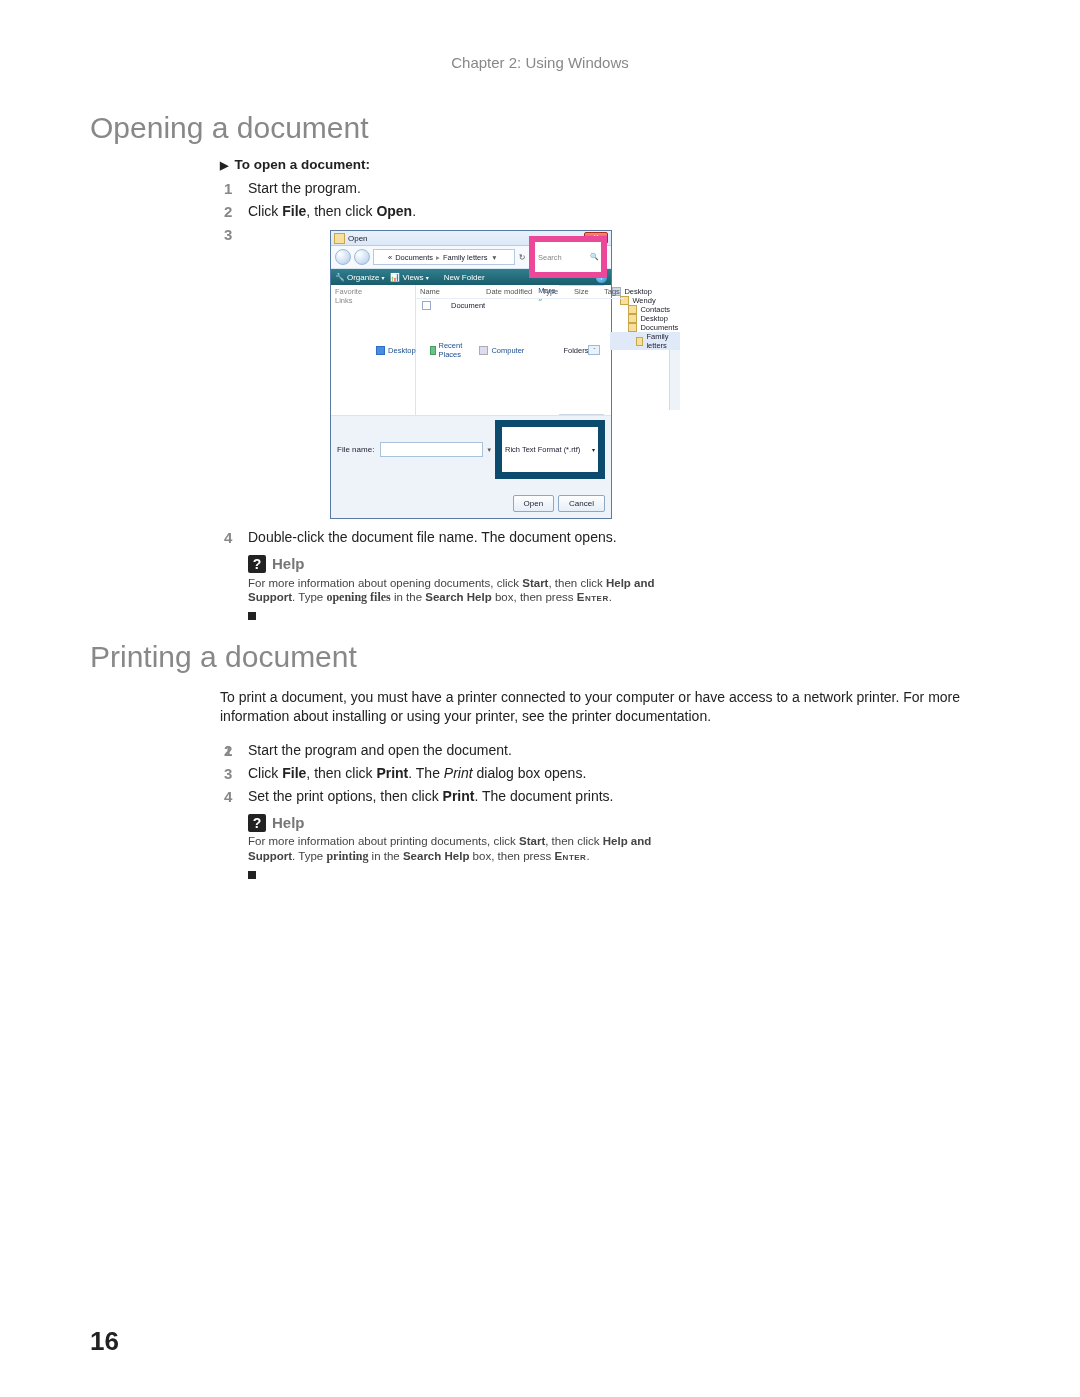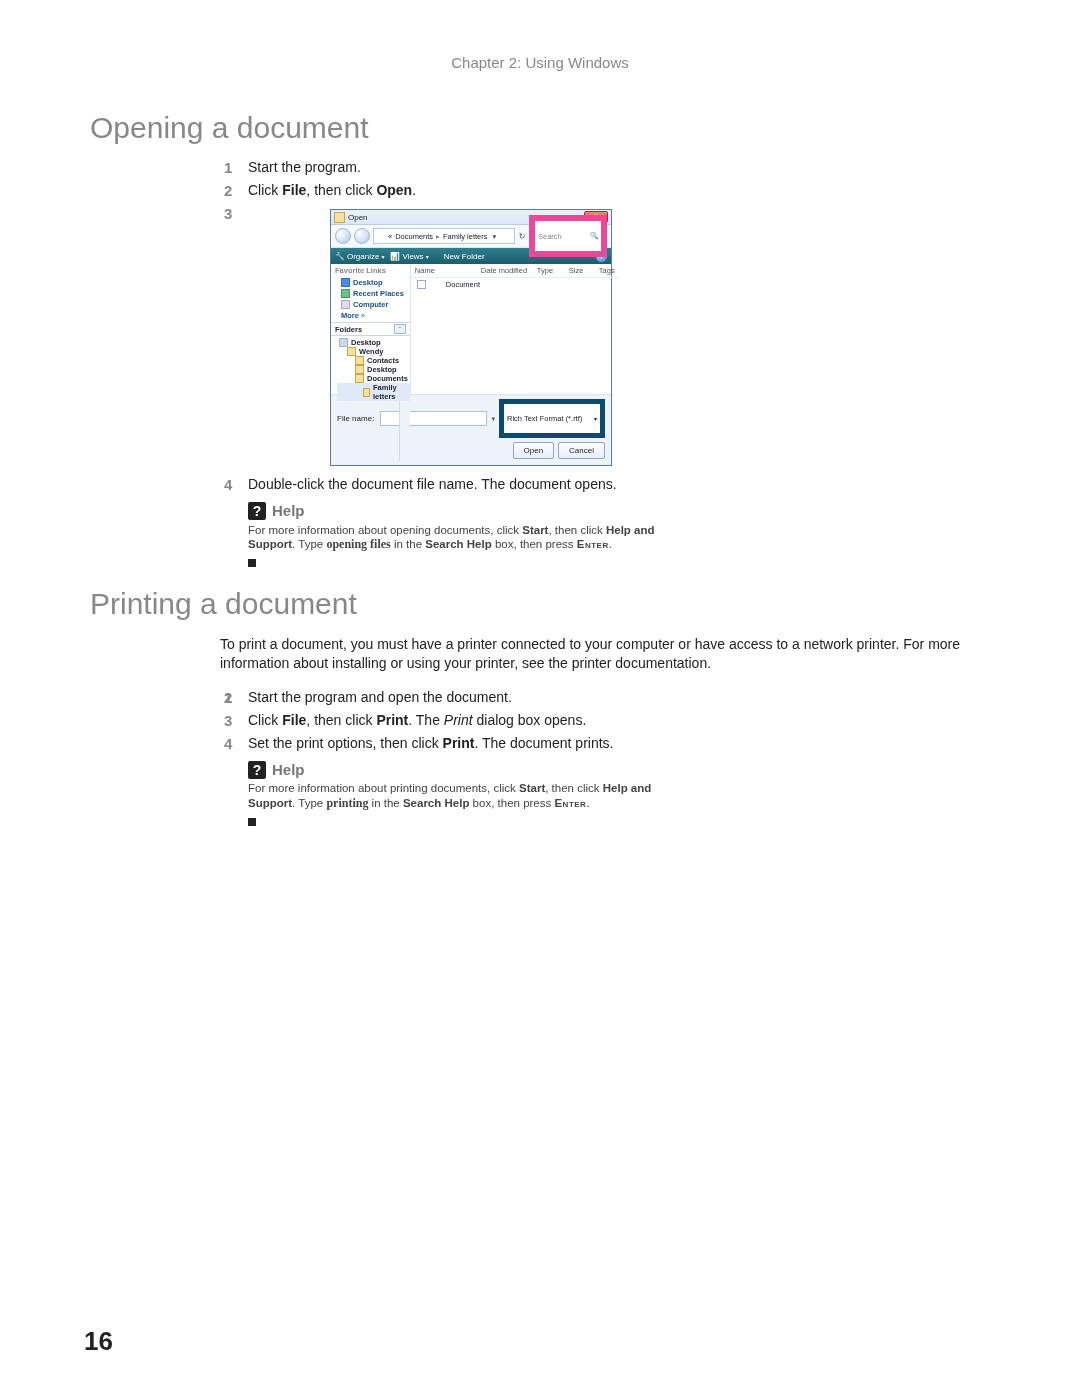--- a/index.html
+++ b/index.html
@@ -170,23 +170,22 @@
   }
   .dlg-body {
     display: flex;
     height: 130px;
     background: #fff;
   }
   .dlg-leftcol {
     width: 84px;
     border-right: 1px solid #dbe5f1;
     display: flex;
-    flex-direction: column;
+    flex-direction: row;
     font-size: 7.5px;
-    font-weight: bold;
   }
   .fav-hdr { color: #888; padding: 2px 4px; }
   .fav-item { color: #1a4e8f; padding: 1px 4px 1px 10px; display:flex; align-items:center; gap:3px;}
   .sq { width:7px; height:7px; display:inline-block; }
   .sq.blue { background:#4a8de0; border:1px solid #2d6ec2;}
   .sq.green { background:#6cc28a; border:1px solid #3fa060;}
   .sq.mon { background:#dde; border:1px solid #aab; }
   .more { color: #1a4e8f; padding: 1px 4px 2px 10px; }
   .more .chev { color:#3a7; font-size:7px; }
   .folders-hdr {
@@ -225,39 +224,39 @@
   }
   .file-list { padding: 2px 6px; }
   .file-row { display:flex; gap:20px; align-items:center; color:#223; }
 
   .dlg-footer {
     border-top: 1px solid #dbe5f1;
     background: #eef3fa;
     padding: 4px 6px 6px 6px;
     display: flex;
     flex-direction: column;
-    gap: 4px;
+    gap: 16px;
     font-size: 8px;
   }
   .ff-row { display:flex; align-items:center; gap:4px; justify-content:flex-end;}
   .ff-label { color:#223; margin-right:2px; }
   .ff-input {
     flex: 1;
     height: 13px;
     border: 1px solid #aac1db;
     background:#fff;
     max-width: 120px;
   }
   .ff-type {
     width: 90px;
     height: 13px;
-    border: 5px solid #0c4a6e;
+    border: 7px solid #0c4a6e;
     background:#fff;
     font-size:7.5px;
-    display:flex; align-items:center; padding:8px 3px; justify-content:space-between;
+    display:flex; align-items:center; padding:16px 3px; justify-content:space-between;
   }
   .ff-btn {
     height: 15px;
     border: 1px solid #8ea7c4;
     background: linear-gradient(#fefefe,#e6eef8);
     padding: 0 10px;
     font-size: 8px;
     border-radius: 2px;
     display:flex; align-items:center;
   }
@@ -282,34 +281,35 @@
   .help-body .kw { font-family: "Times New Roman", serif; font-weight:bold; font-size:12px; }
 
   .end-square {
     margin: 6px 0 20px 158px;
     width: 8px; height: 8px; background:#222;
   }
 
   .page-num {
     position: absolute;
     bottom: 40px;
-    left: 84px;
+    left: 90px;
     font-family: "Segoe UI", Verdana, sans-serif;
     font-size: 26px;
     font-weight: bold;
     color: #222;
   }
 </style>
 </head>
 <body>
 
 <div class="page">
   <div class="chapter-header">Chapter 2: Using Windows</div>
 
   <h1 class="section-title">Opening a document</h1>
+  <div class="proc-title">To open a document:</div>
   <ol class="steps">
     <li><span class="num">1</span><span>Start the program.</span></li>
     <li><span class="num">2</span>
       <span>
         <span>Click </span><span class="b">File</span><span>, then click </span><span class="b">Open</span><span>.</span>
       </span>
     </li>
     <li><span class="num">3</span>
     </li>
   </ol>

